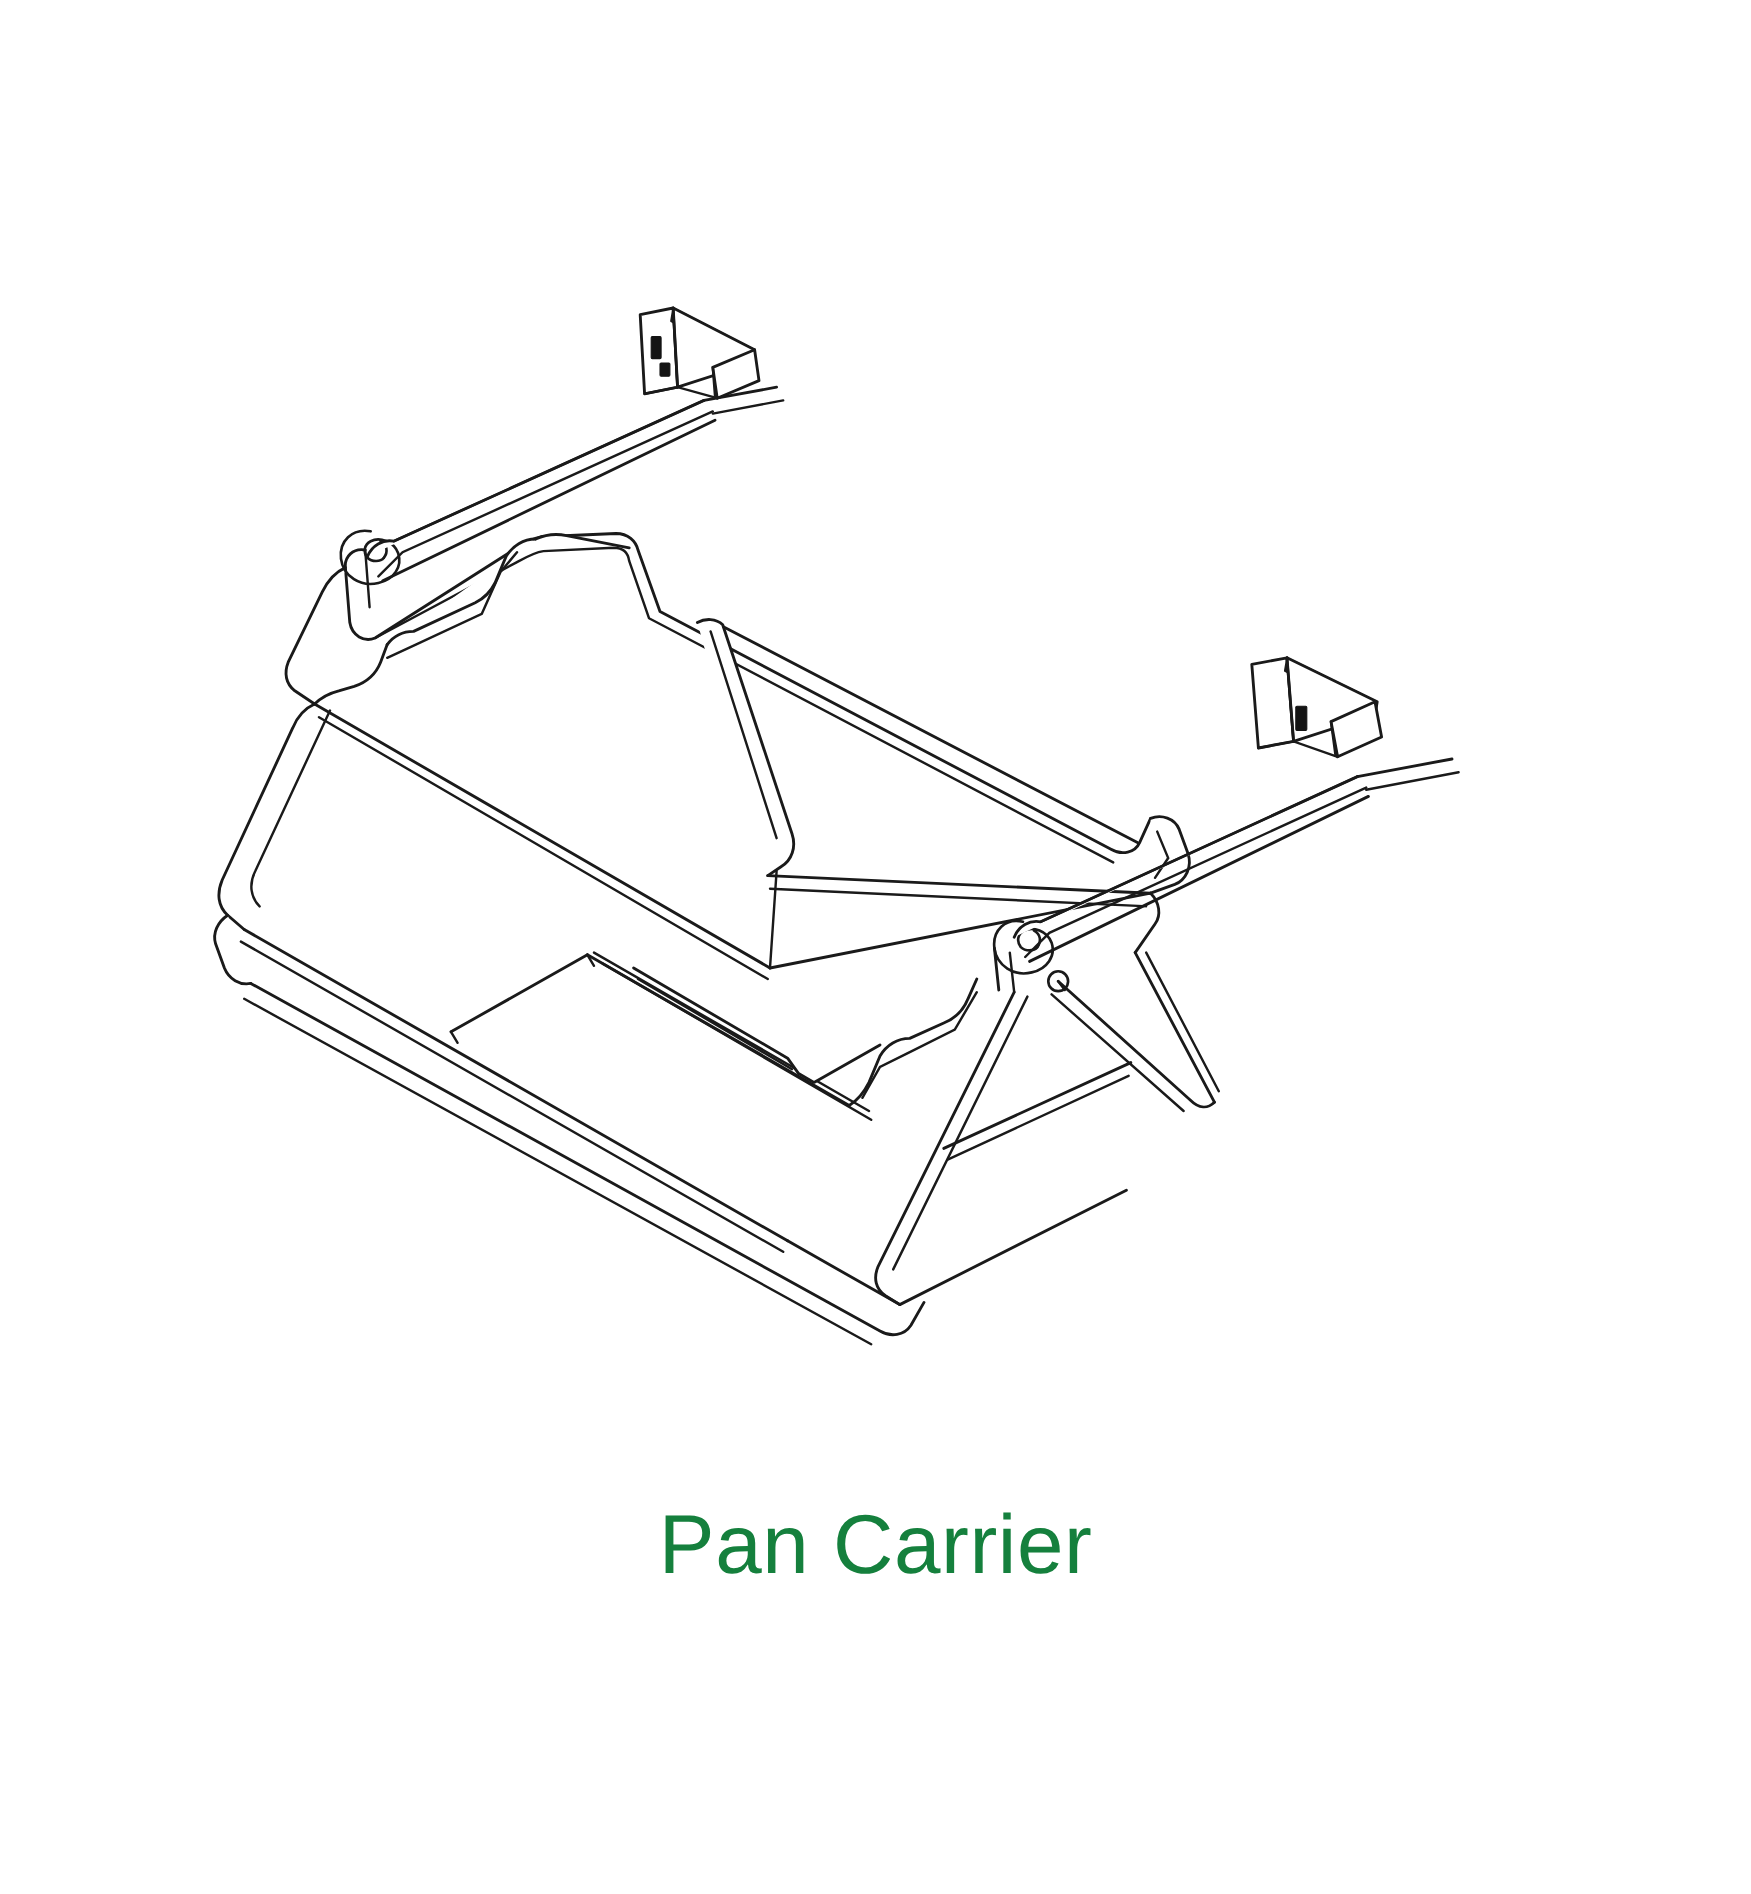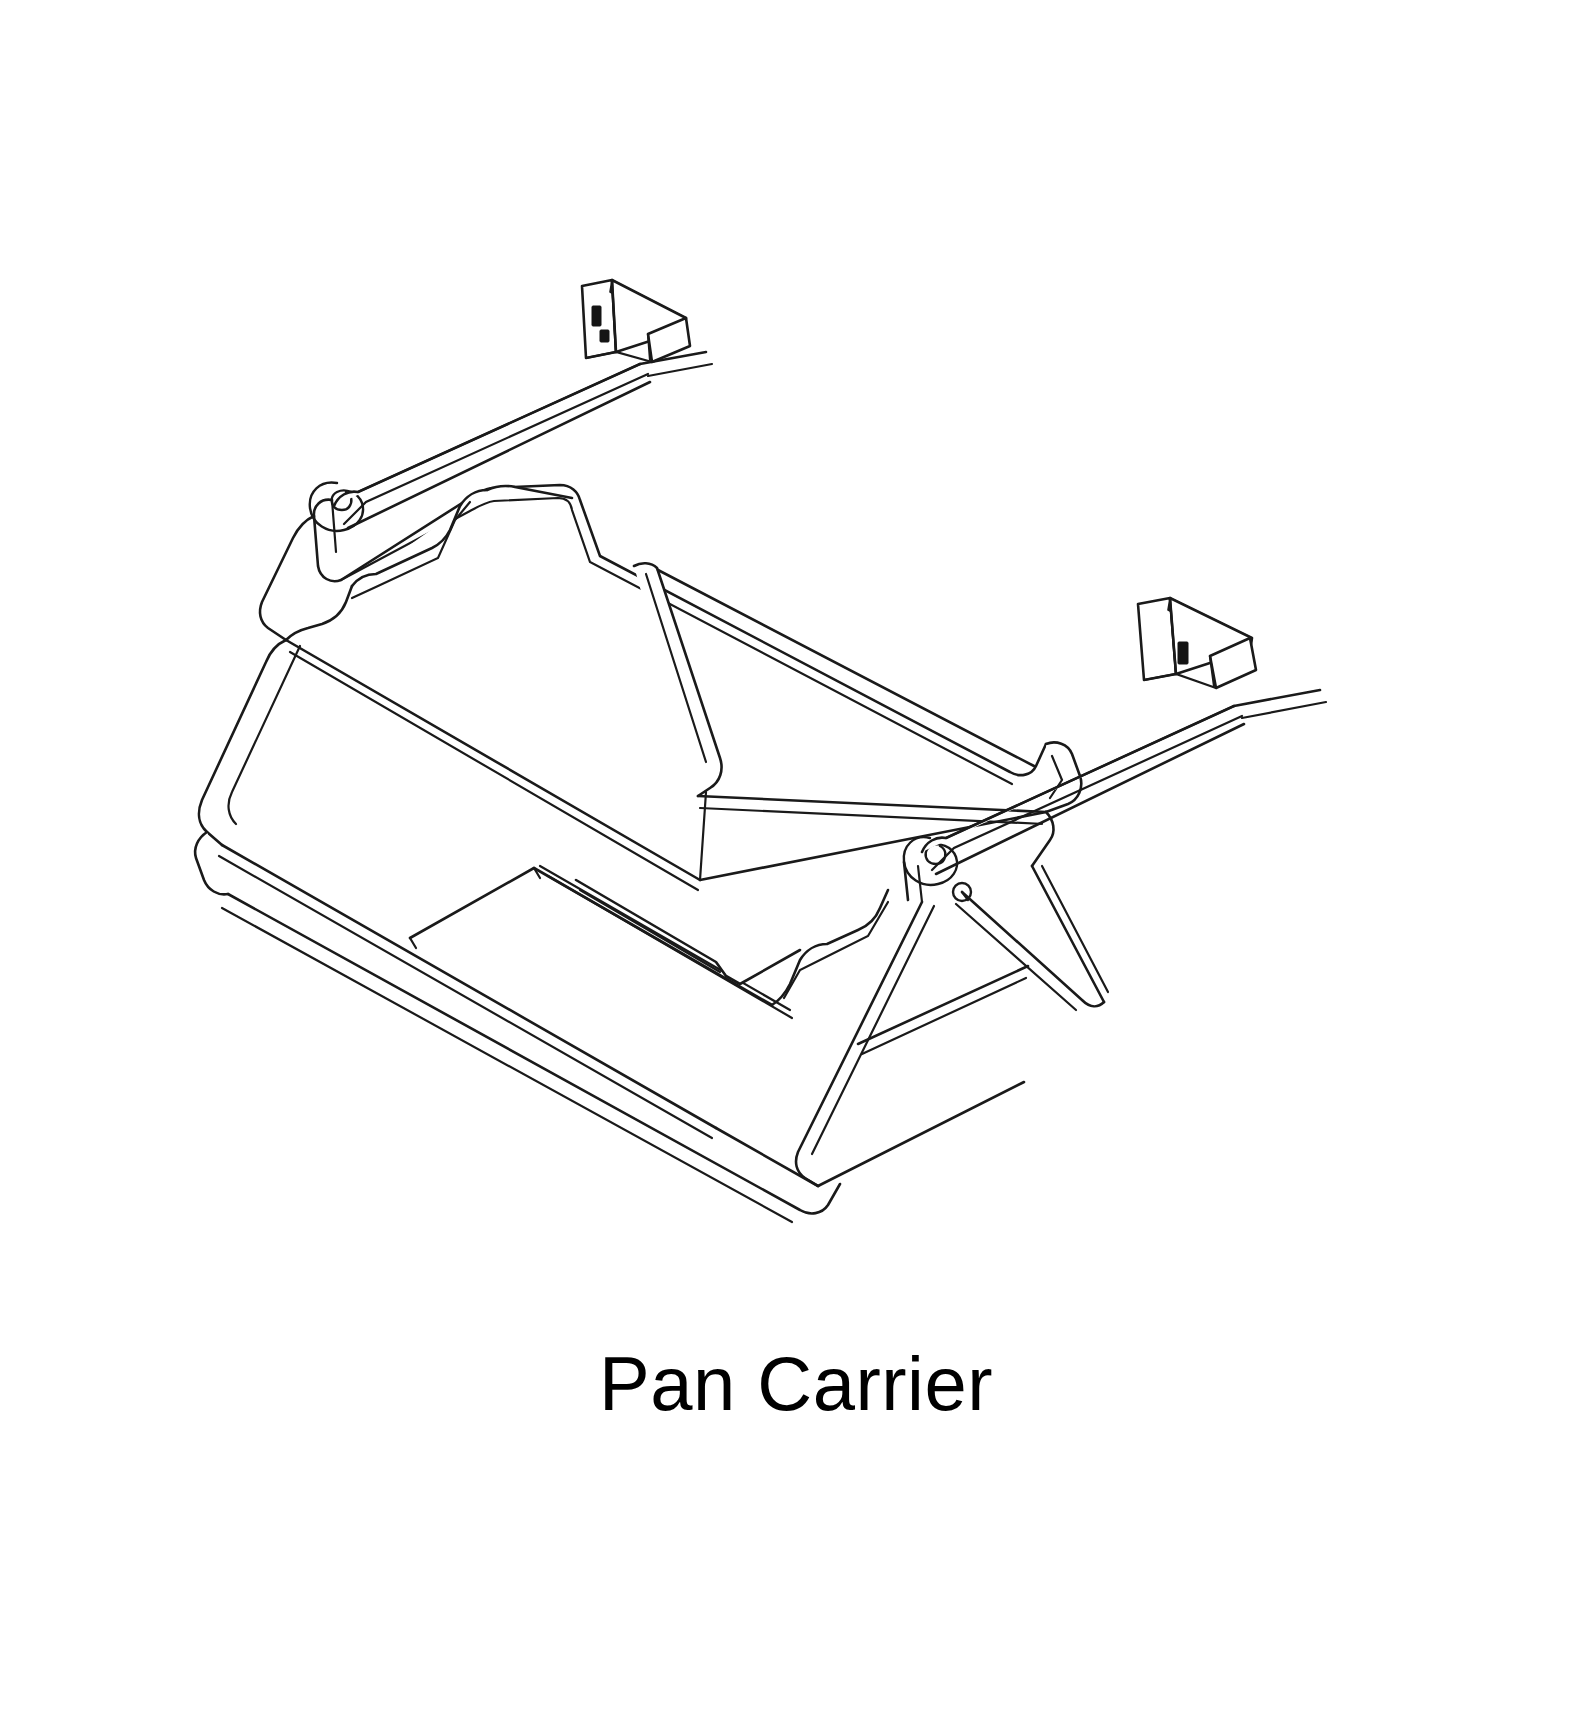--- a/index.html
+++ b/index.html
@@ -296,15 +296,15 @@
       <g>
         <path class="edge" d="M 700 880 L 706 792"></path>
         <path class="edge" d="M 410 938 L 416 948"></path>
         <path class="edge" d="M 534 868 L 540 878"></path>
         <path class="edge" d="M 962 892 L 968 900"></path>
       </g>
 
     </svg>
   </div>
 
-  <div id="caption" style="color: #000000;">Pan Carrier</div>
+  <div id="caption" style="color: #15803d; margin-top: 21px;">Pan Carrier</div>
 
 </div>
 
 </body></html>

